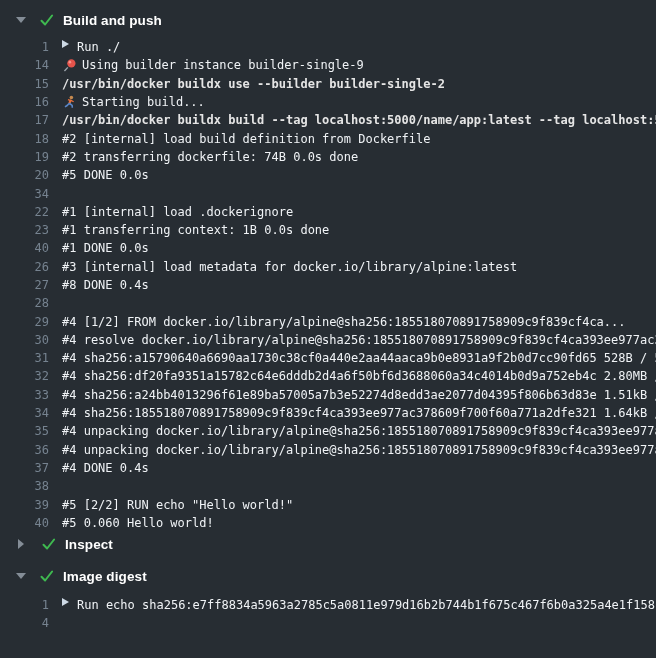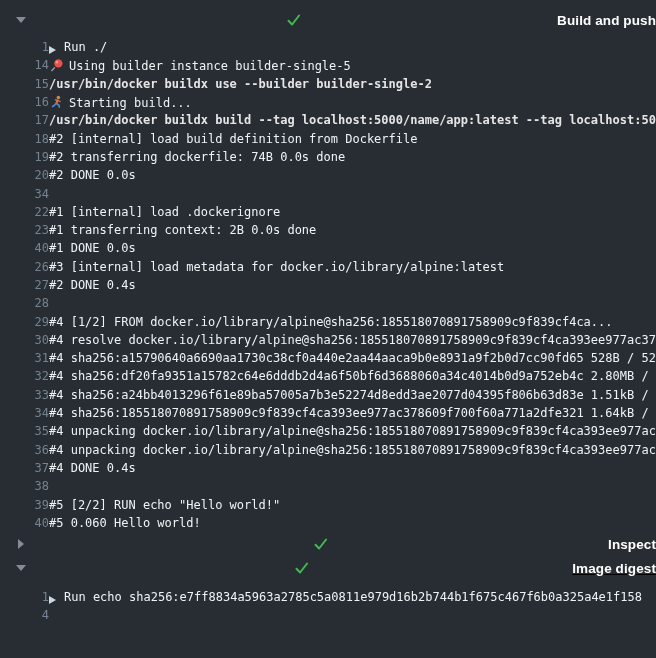--- a/index.html
+++ b/index.html
@@ -12,24 +12,23 @@
     overflow: hidden;
     font-family: "DejaVu Sans Mono", monospace;
     padding-top: 10px;
   }
   .sec-header {
     height: 20px;
     display: flex;
     align-items: center;
     padding-left: 16px;
     cursor: pointer;
-    justify-content: space-between;
   }
   #sec-1 .sec-header { margin-top: 2px; }
-  #sec-2 .sec-header { margin-top: 4px; text-decoration: underline; }
+  #sec-2 .sec-header { margin-top: 12px; }
   .chev { display: inline-block; width: 0; height: 0; margin-right: 13px; }
   .chev.down {
     border-left: 5px solid transparent;
     border-right: 5px solid transparent;
     border-top: 6px solid #848d97;
     margin-left: 0px;
   }
   .chev.right {
     border-top: 5px solid transparent;
     border-bottom: 5px solid transparent;
@@ -53,24 +52,25 @@
     font-size: 12px;
     white-space: pre;
   }
   .num {
     flex: 0 0 49px;
     text-align: right;
     color: #768390;
     cursor: pointer;
   }
   .txt {
+    margin-left: 13px;
     color: #f0f3f6;
     white-space: pre;
     display: inline-flex;
-    align-items: flex-end;
+    align-items: flex-start;
   }
   .txt.command { color: #e5e5e5; font-weight: 600; }
   .grp-toggle {
     display: inline-block;
     width: 0; height: 0;
     border-top: 4.5px solid transparent;
     border-bottom: 4.5px solid transparent;
     border-left: 7px solid #cdd9e5;
     margin-right: 8px;
     cursor: pointer;
@@ -91,38 +91,38 @@
           </svg>
         </span>
         <span class="sec-title">Build and push</span>
       </div>
       <div class="lines">
         <div class="row"><span class="num">1</span><span class="txt"><span class="grp-toggle"></span><span>Run ./</span></span></div>
         <div class="row"><span class="num">14</span><span class="txt"><span class="ln-icon"><svg viewBox="0 0 16 16">
                 <line x1="6.2" y1="10" x2="2.6" y2="13.8" stroke="#9aa3ab" stroke-width="1.5"></line>
                 <circle cx="10" cy="5.8" r="4.4" fill="#e5534b"></circle>
                 <circle cx="8.4" cy="4.4" r="1.4" fill="#f7938a"></circle>
-              </svg></span><span>Using builder instance builder-single-5</span></span></div>
+              </svg></span><span>Using builder instance builder-single-9</span></span></div>
         <div class="row"><span class="num">15</span><span class="txt command"><span>/usr/bin/docker buildx use --builder builder-single-2</span></span></div>
         <div class="row"><span class="num">16</span><span class="txt"><span class="ln-icon"><svg viewBox="0 0 16 16">
                 <circle cx="10" cy="2.6" r="1.9" fill="#c58a4f"></circle>
                 <path d="M9.6 5 L7.8 8.8" stroke="#e8703a" stroke-width="2.2" fill="none"></path>
                 <path d="M9.4 5.6 L12.4 7.2 M9.4 6 L6.4 5" stroke="#e8703a" stroke-width="1.5" fill="none"></path>
                 <path d="M7.8 8.8 L10.8 11 L11 13.6 M7.8 8.8 L5.4 11.2 L3.2 12.6" stroke="#5b87c7" stroke-width="1.7" fill="none"></path>
               </svg></span><span>Starting build...</span></span></div>
         <div class="row"><span class="num">17</span><span class="txt command"><span>/usr/bin/docker buildx build --tag localhost:5000/name/app:latest --tag localhost:50</span></span></div>
         <div class="row"><span class="num">18</span><span class="txt"><span>#2 [internal] load build definition from Dockerfile</span></span></div>
         <div class="row"><span class="num">19</span><span class="txt"><span>#2 transferring dockerfile: 74B 0.0s done</span></span></div>
-        <div class="row"><span class="num">20</span><span class="txt"><span>#2 DONE 0.0s</span></span></div>
+        <div class="row"><span class="num">20</span><span class="txt"><span>#5 DONE 0.0s</span></span></div>
         <div class="row"><span class="num">34</span><span class="txt"><span></span></span></div>
         <div class="row"><span class="num">22</span><span class="txt"><span>#1 [internal] load .dockerignore</span></span></div>
-        <div class="row"><span class="num">23</span><span class="txt"><span>#1 transferring context: 2B 0.0s done</span></span></div>
+        <div class="row"><span class="num">23</span><span class="txt"><span>#1 transferring context: 1B 0.0s done</span></span></div>
         <div class="row"><span class="num">40</span><span class="txt"><span>#1 DONE 0.0s</span></span></div>
         <div class="row"><span class="num">26</span><span class="txt"><span>#3 [internal] load metadata for docker.io/library/alpine:latest</span></span></div>
-        <div class="row"><span class="num">27</span><span class="txt"><span>#2 DONE 0.4s</span></span></div>
+        <div class="row"><span class="num">27</span><span class="txt"><span>#8 DONE 0.4s</span></span></div>
         <div class="row"><span class="num">28</span><span class="txt"><span></span></span></div>
         <div class="row"><span class="num">29</span><span class="txt"><span>#4 [1/2] FROM docker.io/library/alpine@sha256:185518070891758909c9f839cf4ca...</span></span></div>
         <div class="row"><span class="num">30</span><span class="txt"><span>#4 resolve docker.io/library/alpine@sha256:185518070891758909c9f839cf4ca393ee977ac37</span></span></div>
         <div class="row"><span class="num">31</span><span class="txt"><span>#4 sha256:a15790640a6690aa1730c38cf0a440e2aa44aaca9b0e8931a9f2b0d7cc90fd65 528B / 52</span></span></div>
         <div class="row"><span class="num">32</span><span class="txt"><span>#4 sha256:df20fa9351a15782c64e6dddb2d4a6f50bf6d3688060a34c4014b0d9a752eb4c 2.80MB /</span></span></div>
         <div class="row"><span class="num">33</span><span class="txt"><span>#4 sha256:a24bb4013296f61e89ba57005a7b3e52274d8edd3ae2077d04395f806b63d83e 1.51kB /</span></span></div>
         <div class="row"><span class="num">34</span><span class="txt"><span>#4 sha256:185518070891758909c9f839cf4ca393ee977ac378609f700f60a771a2dfe321 1.64kB /</span></span></div>
         <div class="row"><span class="num">35</span><span class="txt"><span>#4 unpacking docker.io/library/alpine@sha256:185518070891758909c9f839cf4ca393ee977ac</span></span></div>
         <div class="row"><span class="num">36</span><span class="txt"><span>#4 unpacking docker.io/library/alpine@sha256:185518070891758909c9f839cf4ca393ee977ac</span></span></div>
         <div class="row"><span class="num">37</span><span class="txt"><span>#4 DONE 0.4s</span></span></div>

